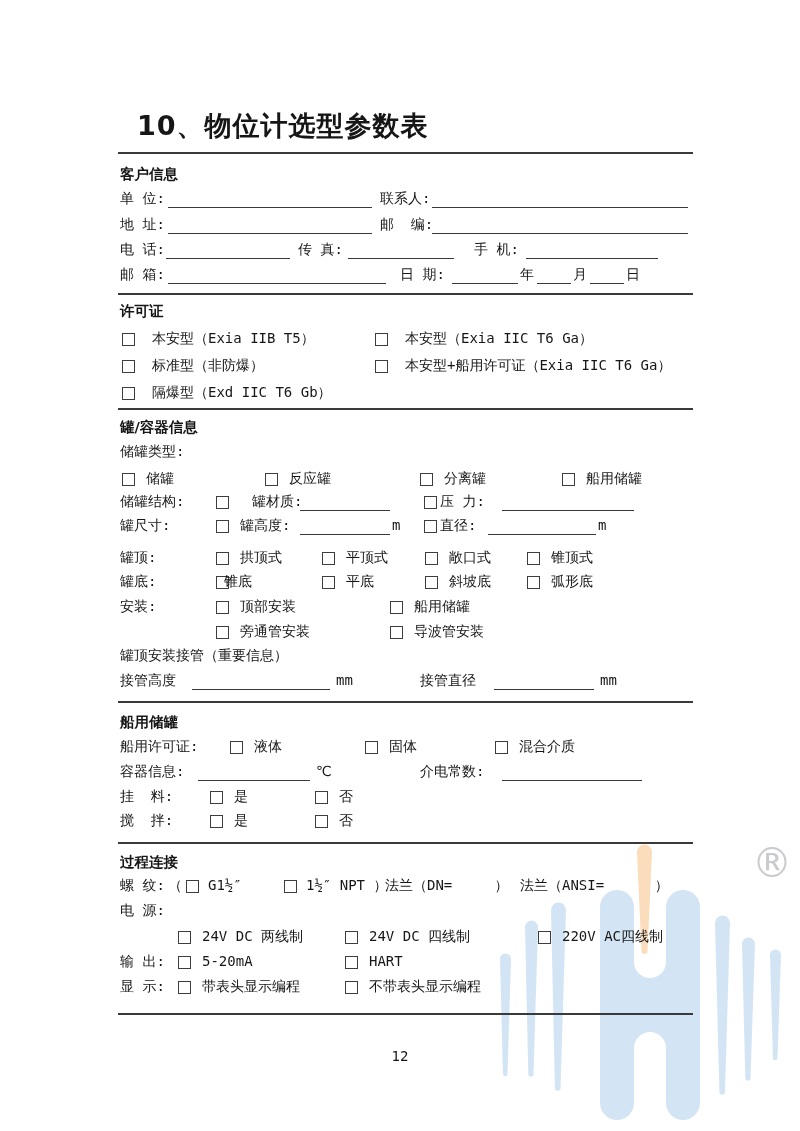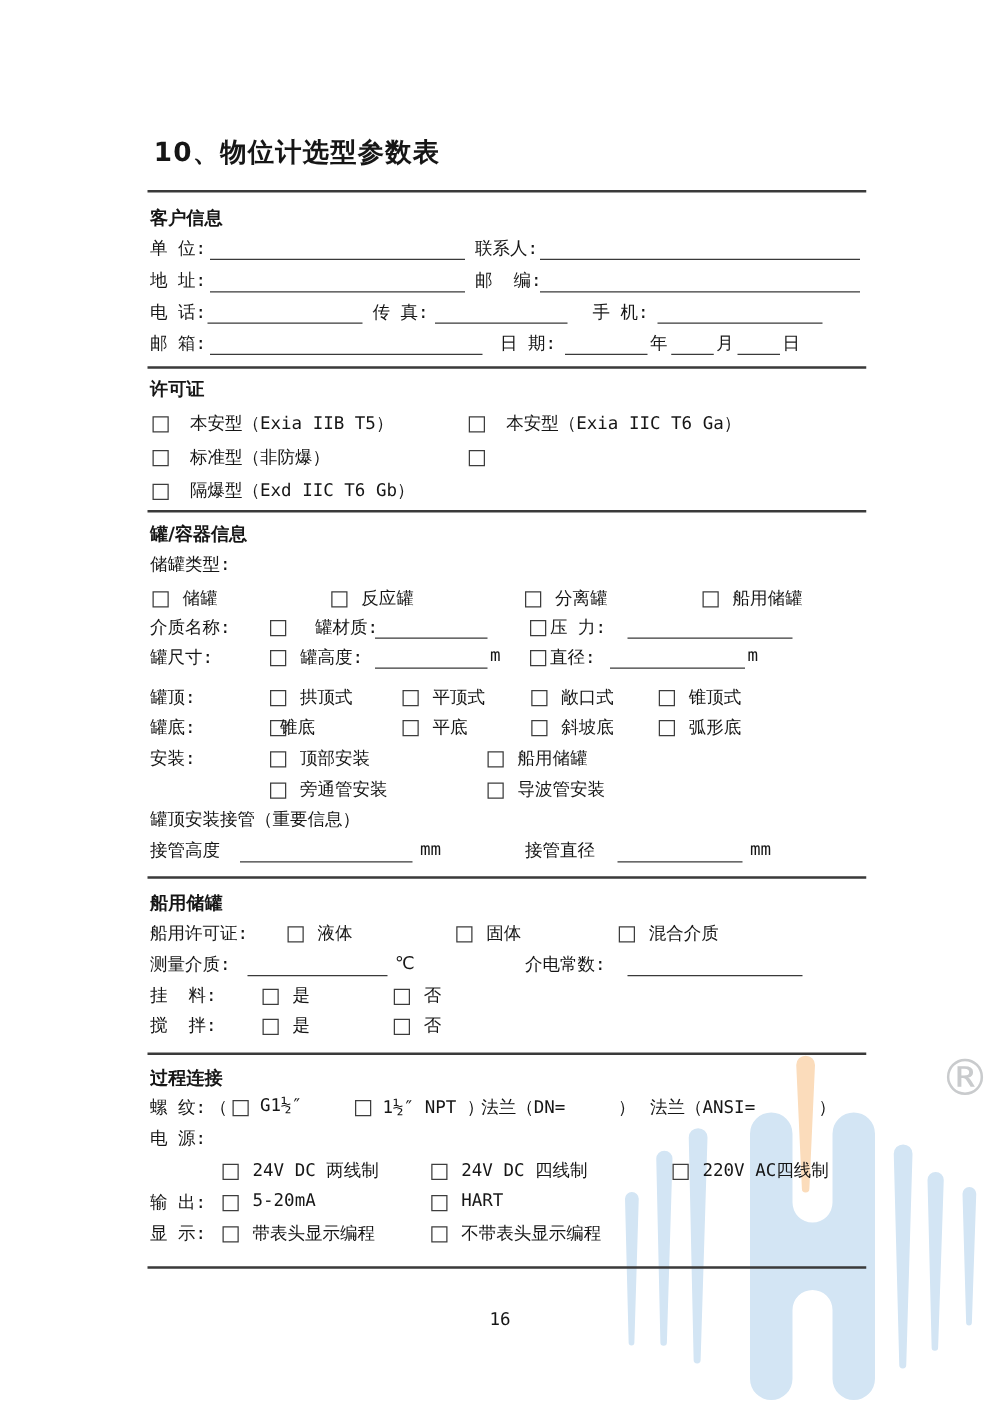--- a/index.html
+++ b/index.html
@@ -1,18 +1,18 @@
 <!DOCTYPE html>
 <html><head>
 <meta charset="utf-8">
 <style>
   html,body{margin:0;padding:0;background:#ffffff;}
   .page{position:relative;width:800px;height:1131px;background:#ffffff;overflow:hidden;
         font-family:"DejaVu Sans Mono","DejaVu Sans",monospace;color:#161616;}
-  .title{position:absolute;left:123px;top:108px;font-size:21px;font-weight:bold;
+  .title{position:absolute;left:137px;top:108px;font-size:27px;font-weight:bold;
          font-family:"DejaVu Sans",sans-serif;letter-spacing:1px;}
   .rule{position:absolute;left:118px;width:575px;height:1.6px;background:#3a3a3a;}
   .row{position:absolute;left:0;top:0;width:800px;height:20px;font-size:14px;}
   .row span{position:absolute;white-space:pre;}
   .heading{font-weight:bold;font-family:"DejaVu Sans",sans-serif;font-size:14.5px;}
   .cb{position:absolute;width:11px;height:11px;border:1.2px solid #3d3d3d;top:3px;background:transparent;}
   .ul{position:absolute;height:17px;border-bottom:1px solid #3a3a3a;top:0;}
   .pagenum{position:absolute;left:0;top:1048px;width:800px;text-align:center;font-size:14px;}
   .wm{position:absolute;left:480px;top:835px;width:320px;height:296px;pointer-events:none;}
   .regmark{position:absolute;left:752px;top:840px;font-size:40px;color:#c9cbcd;
@@ -87,20 +87,21 @@
     <div class="row" style="top:330px">
       <span class="cb" style="left:122px"></span>
       <span style="left:152px">本安型（Exia IIB T5）</span>
       <span class="cb" style="left:375px"></span>
       <span style="left:405px">本安型（Exia IIC T6 Ga）</span>
     </div>
     <div class="row" style="top:357px">
       <span class="cb" style="left:122px"></span>
       <span style="left:152px">标准型（非防爆）</span>
       <span class="cb" style="left:375px"></span>
+      <span style="left:405px">本安型+船用许可证（Exia IIC T6 Ga）</span>
     </div>
     <div class="row" style="top:384px">
       <span class="cb" style="left:122px"></span>
       <span style="left:152px">隔爆型（Exd IIC T6 Gb）</span>
     </div>
 
     <div class="rule" style="top:408px"></div>
 
     <div class="row" style="top:418px">
       <span class="heading" style="left:120px">罐/容器信息</span>
@@ -112,21 +113,21 @@
       <span class="cb" style="left:122px"></span>
       <span style="left:146px">储罐</span>
       <span class="cb" style="left:265px"></span>
       <span style="left:289px">反应罐</span>
       <span class="cb" style="left:420px"></span>
       <span style="left:444px">分离罐</span>
       <span class="cb" style="left:562px"></span>
       <span style="left:586px">船用储罐</span>
     </div>
     <div class="row" style="top:493px">
-      <span style="left:120px">介质名称:</span>
+      <span style="left:120px">储罐结构:</span>
       <span class="cb" style="left:216px"></span>
       <span style="left:252px">罐材质:</span>
       <span class="ul" style="left:300px;width:90px"></span>
       <span class="cb" style="left:424px"></span>
       <span style="left:440px">压 力:</span>
       <span class="ul" style="left:502px;width:132px"></span>
     </div>
     <div class="row" style="top:517px">
       <span style="left:120px">罐尺寸:</span>
       <span class="cb" style="left:216px"></span>
@@ -193,21 +194,21 @@
     <div class="row" style="top:738px">
       <span style="left:120px">船用许可证:</span>
       <span class="cb" style="left:230px"></span>
       <span style="left:254px">液体</span>
       <span class="cb" style="left:365px"></span>
       <span style="left:389px">固体</span>
       <span class="cb" style="left:495px"></span>
       <span style="left:519px">混合介质</span>
     </div>
     <div class="row" style="top:763px">
-      <span style="left:120px">测量介质:</span>
+      <span style="left:120px">容器信息:</span>
       <span class="ul" style="left:198px;width:112px"></span>
       <span style="left:316px">℃</span>
       <span style="left:420px">介电常数:</span>
       <span class="ul" style="left:502px;width:140px"></span>
     </div>
     <div class="row" style="top:788px">
       <span style="left:120px">挂  料:</span>
       <span class="cb" style="left:210px"></span>
       <span style="left:234px">是</span>
       <span class="cb" style="left:315px"></span>
@@ -257,15 +258,15 @@
     <div class="row" style="top:978px">
       <span style="left:120px">显 示:</span>
       <span class="cb" style="left:178px"></span>
       <span style="left:202px">带表头显示编程</span>
       <span class="cb" style="left:345px"></span>
       <span style="left:369px">不带表头显示编程</span>
     </div>
 
     <div class="rule" style="top:1013px"></div>
 
-    <div class="pagenum">16</div>
+    <div class="pagenum">12</div>
   </div>
 </div>
 
 </body></html>

